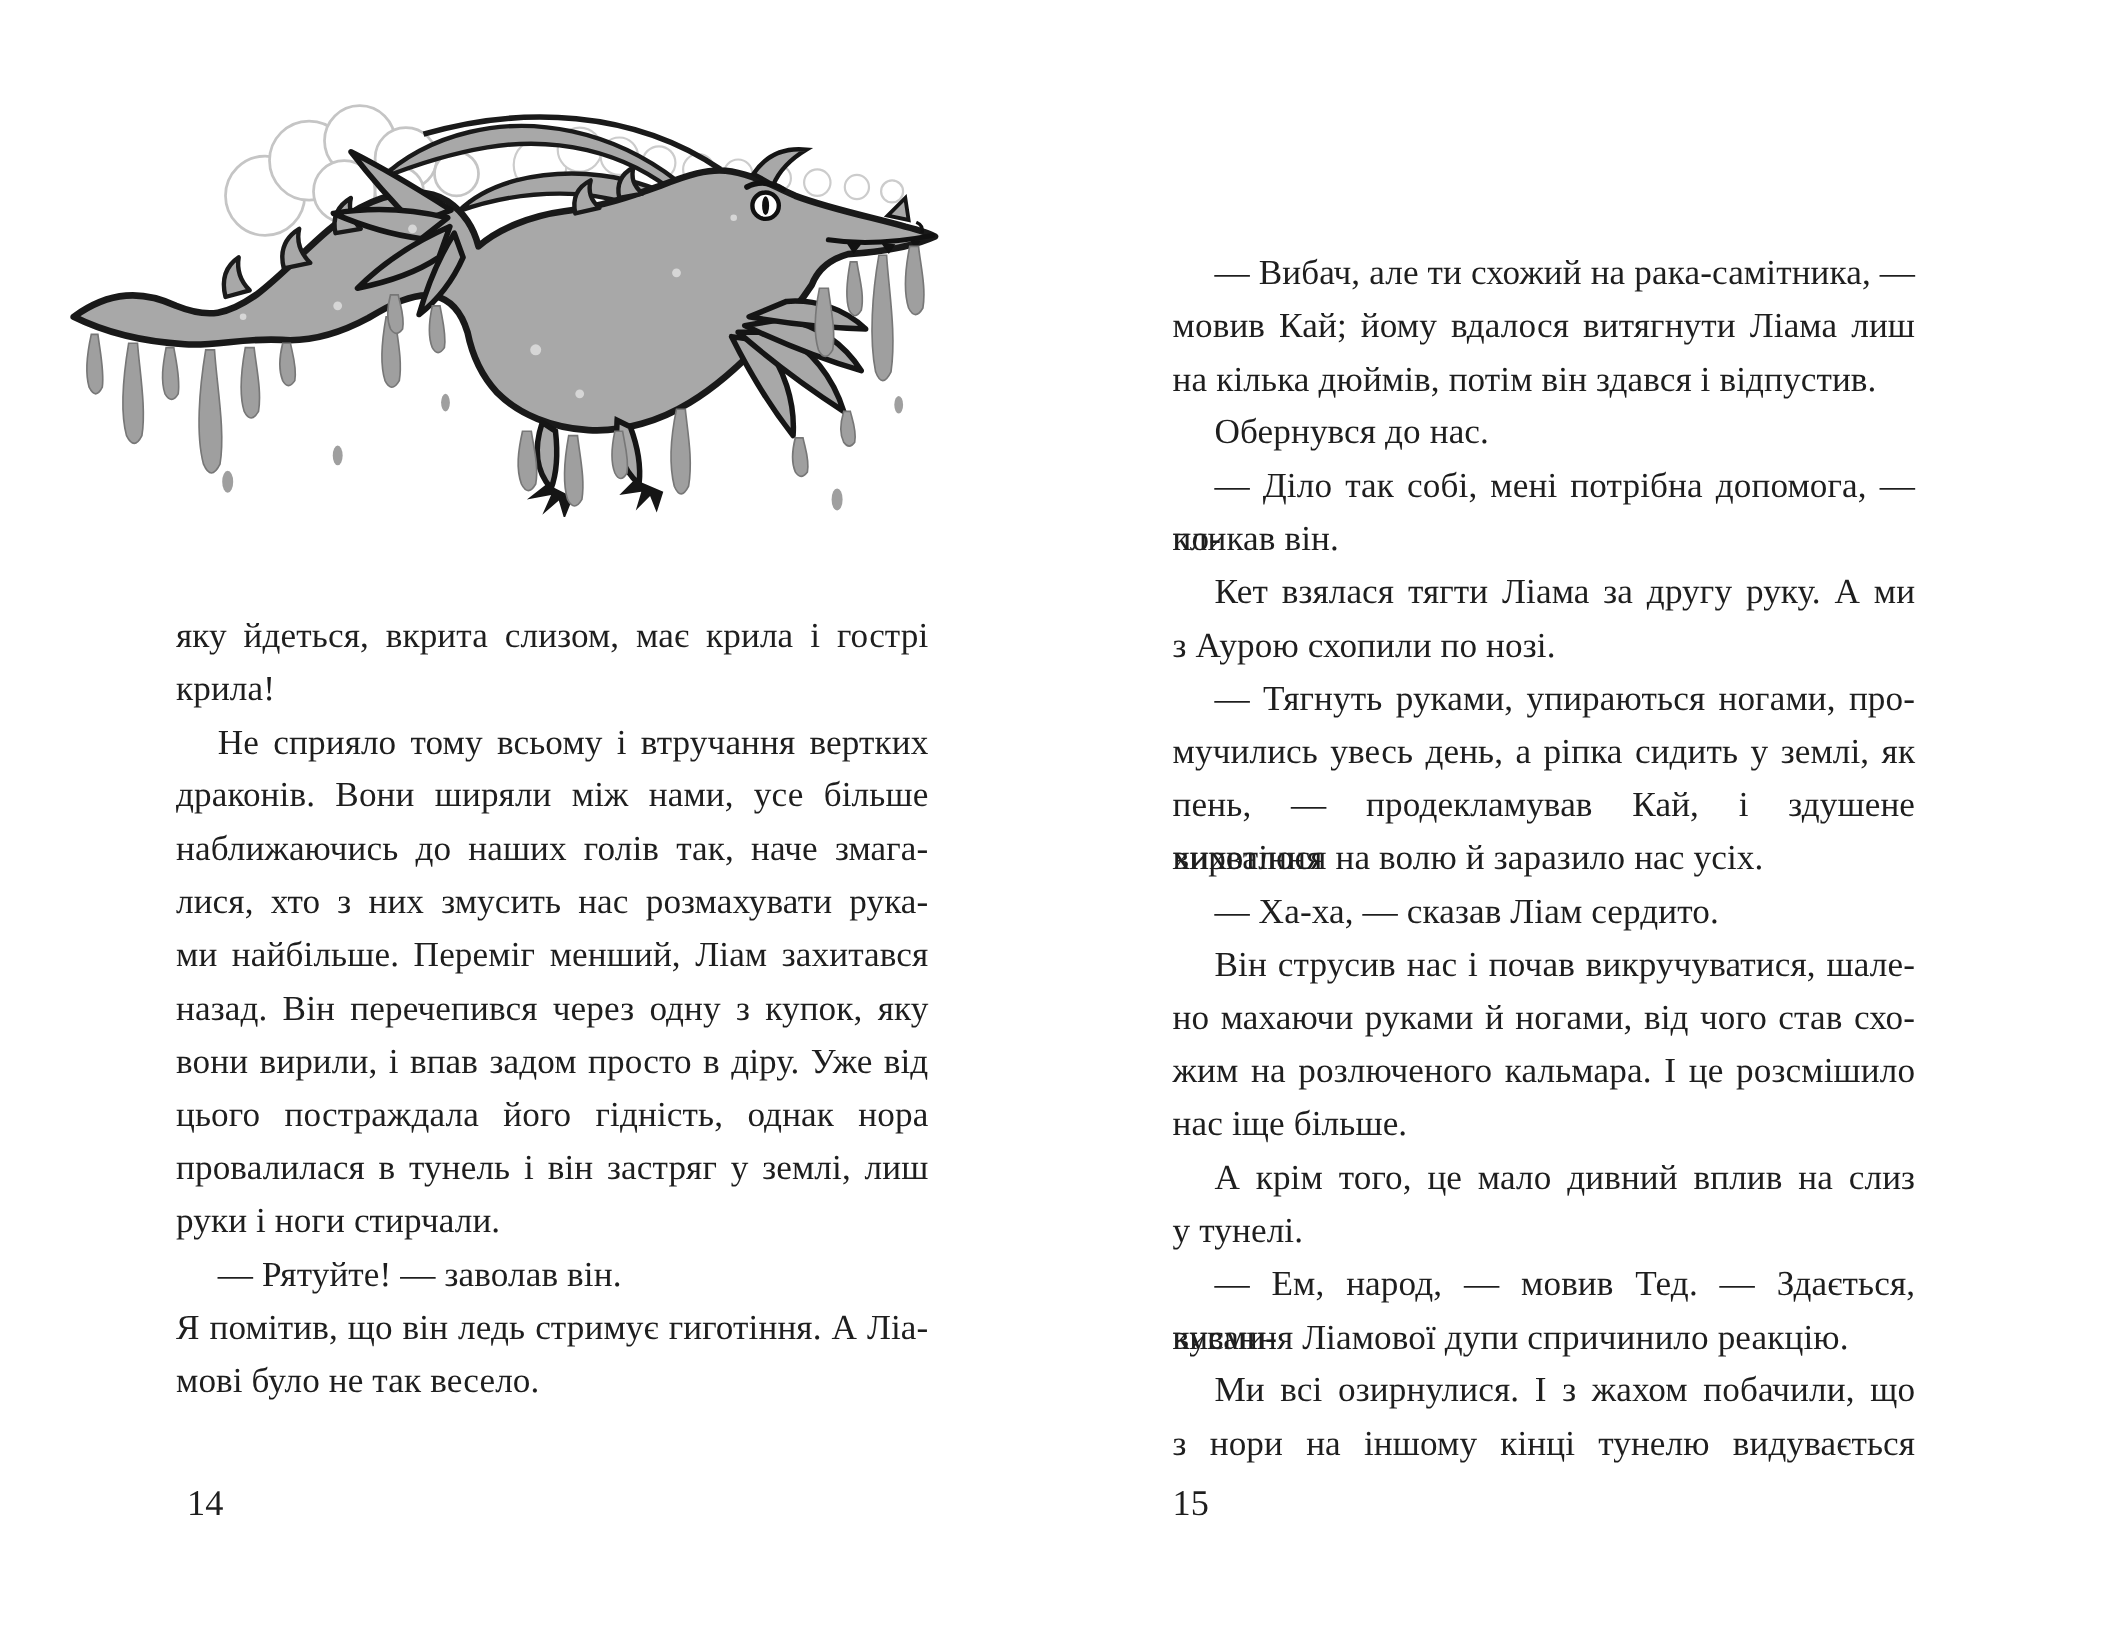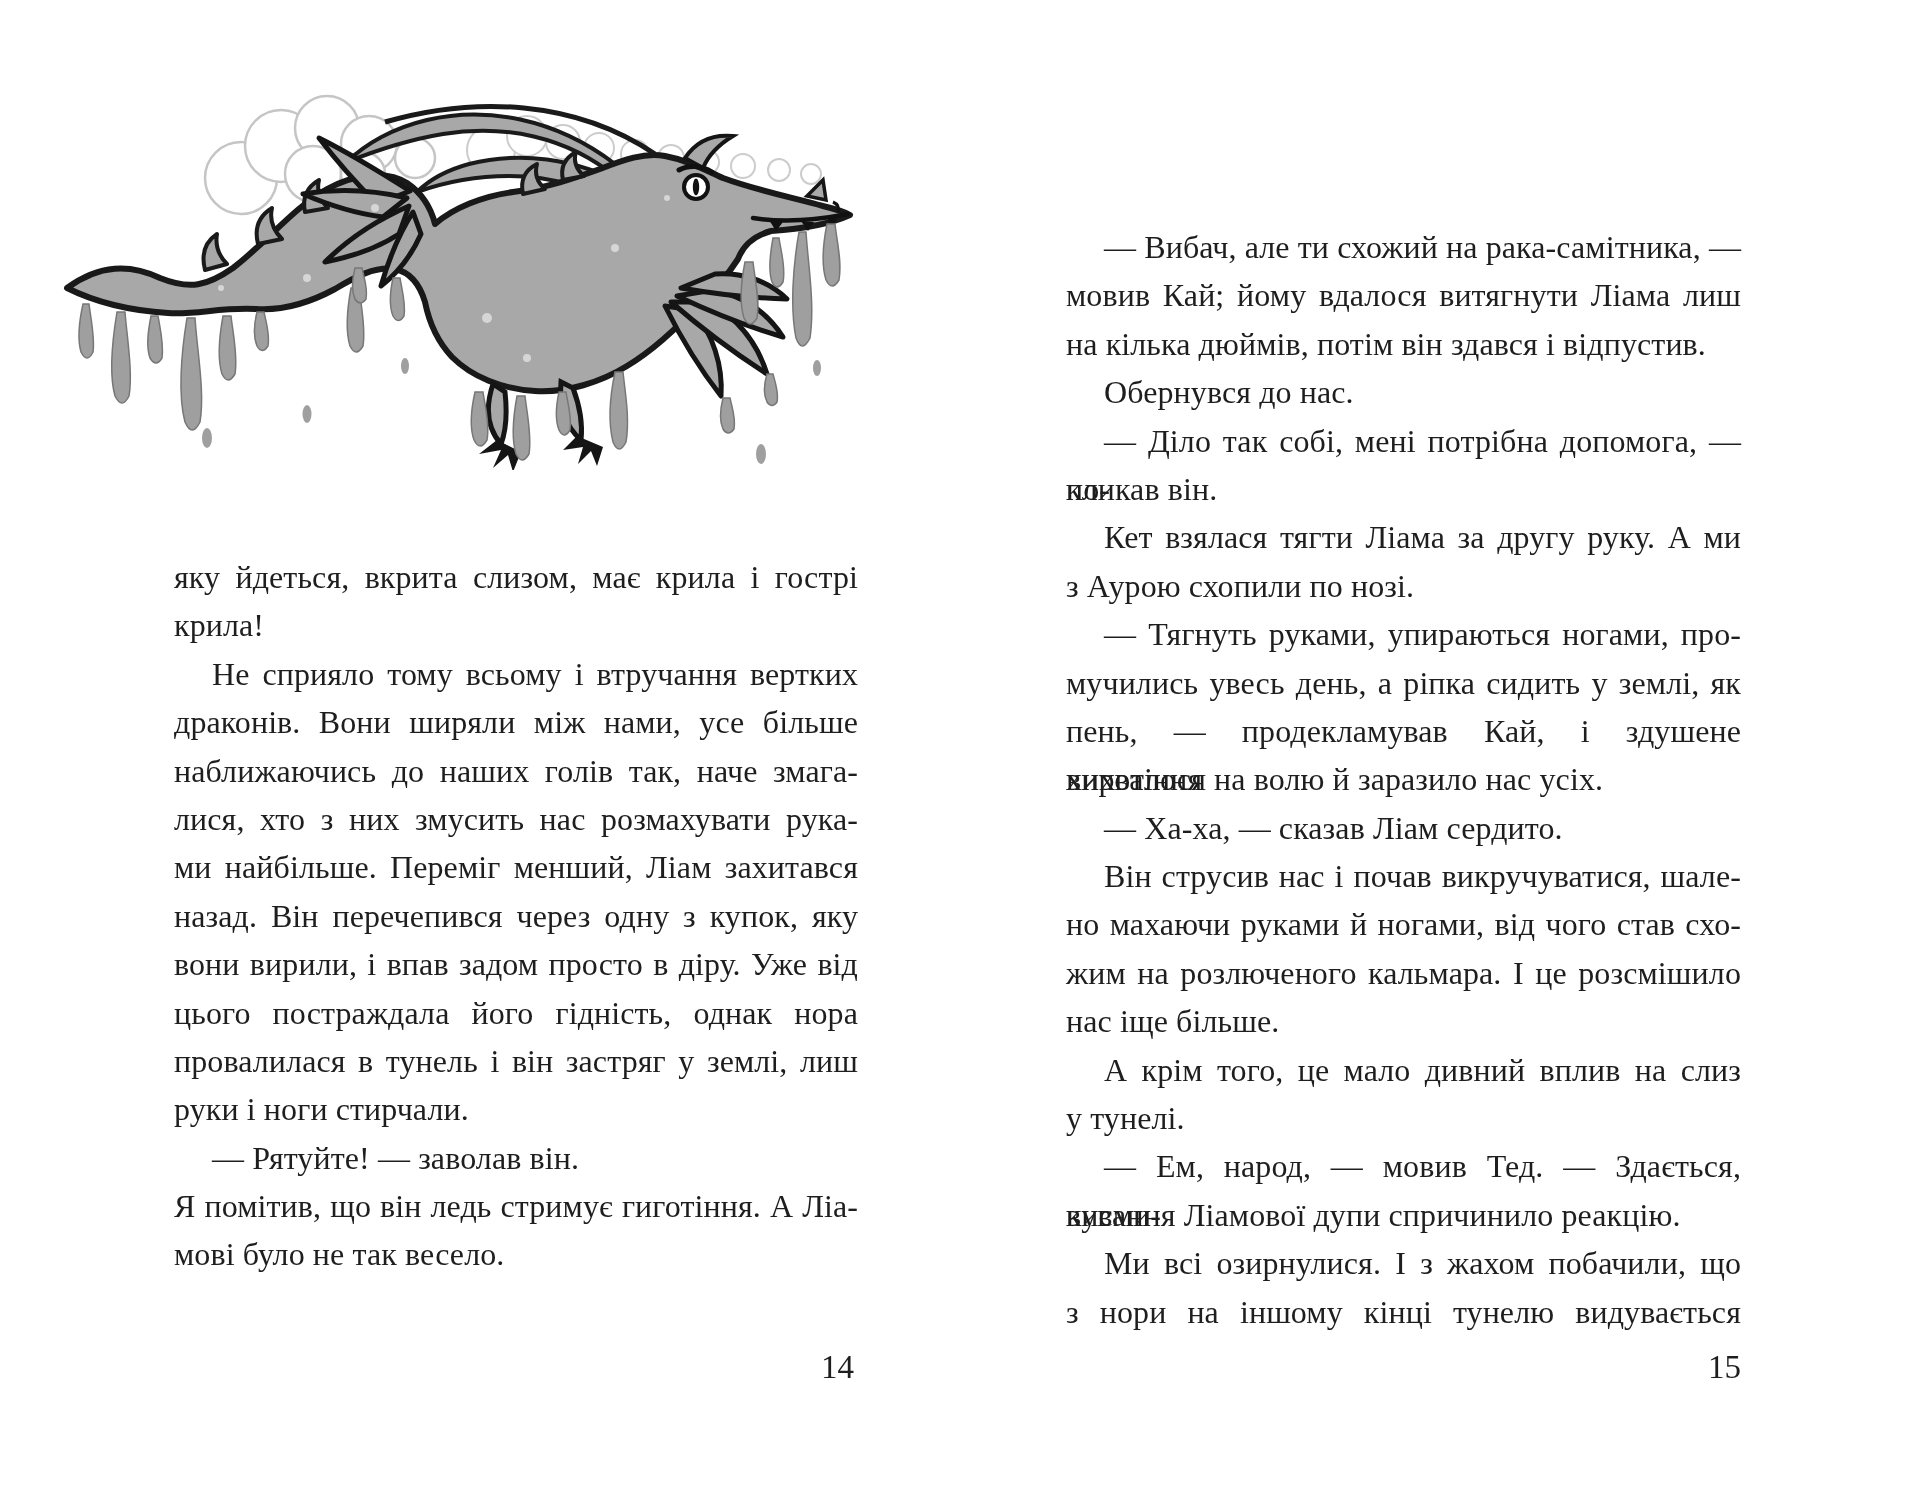--- a/index.html
+++ b/index.html
@@ -9,35 +9,35 @@
     position:relative;
     overflow:hidden;
     font-family:"Liberation Serif", serif;
     color:#1e1e1e;
   }
   .page-col {
     position:absolute;
     font-size:32px;
     margin-top:42px;
   }
-  #left-text  { left:174px;  top:511px; width:684px; }
+  #left-text  { left:160px;  top:511px; width:684px; }
   #right-text { left:1066px; top:181px; width:675px; }
   .line {
     height:48.4px;
     line-height:48.4px;
     text-align:justify;
     text-align-last:justify;
     letter-spacing:0.1px;
   }
   .line.last { text-align-last:left; }
   .line.indent { text-indent:38px; }
   .page-number {
     position:absolute;
     font-size:33px;
-    text-align:right;
+    text-align:left;
     line-height:34px;
   }
   #page-num-left  { left:170px;  top:1350px; width:684px; }
   #page-num-right { left:1066px; top:1350px; width:675px; }
   #illustration {
     position:absolute;
     left:55px; top:66px;
     width:800px; height:404px;
   }
 </style>

